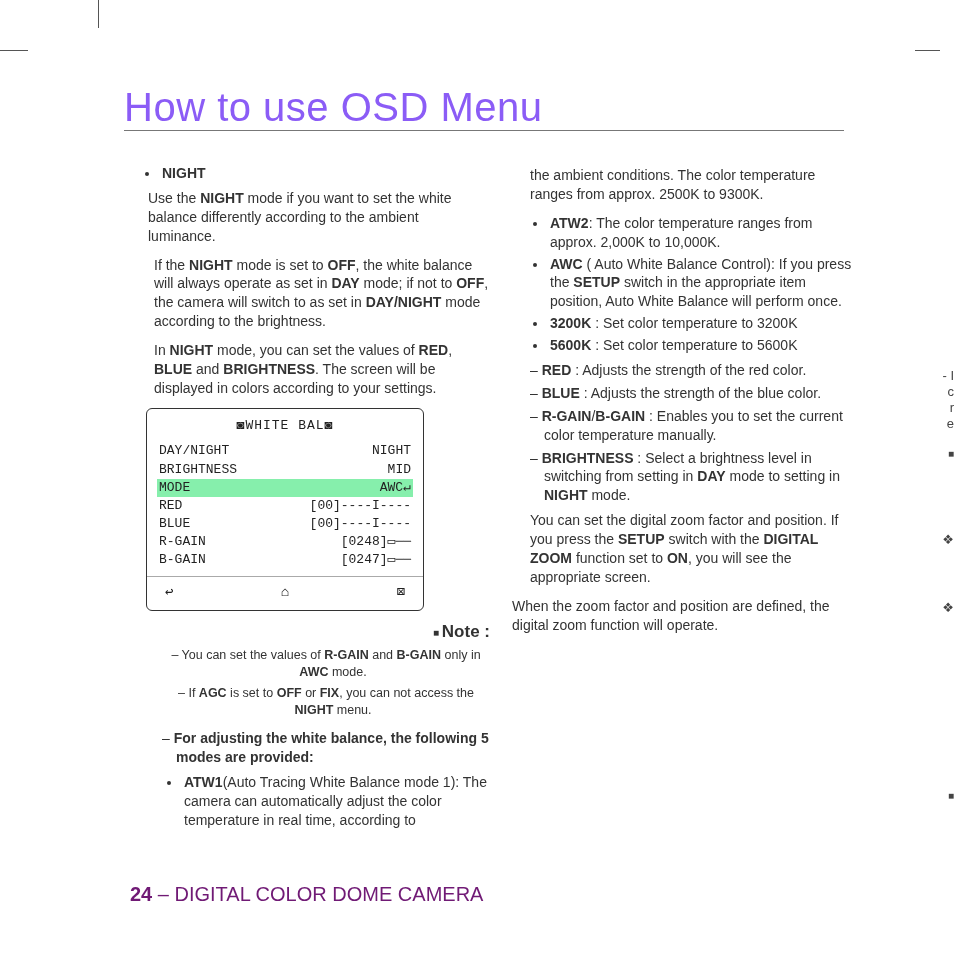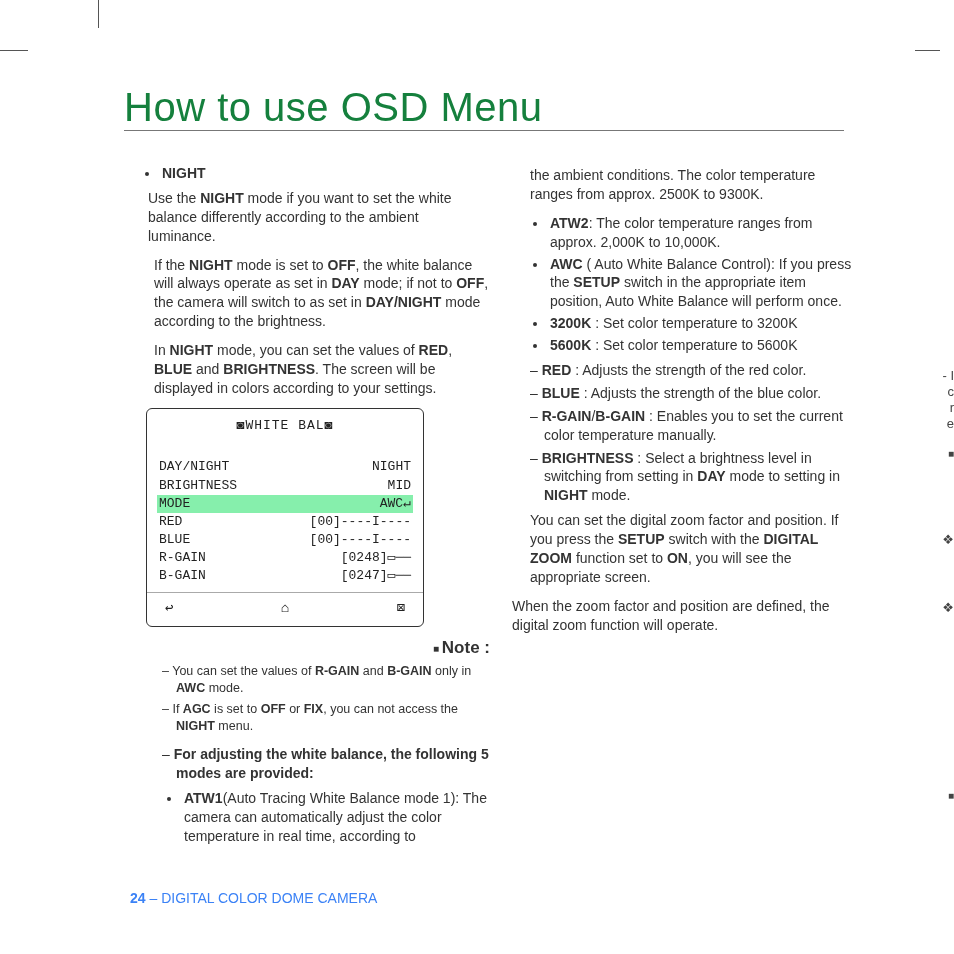--- a/index.html
+++ b/index.html
@@ -33,21 +33,21 @@
   }
   .col2 { width: 340px; }
 
   h1.title {
     position: absolute;
     left: 124px;
     top: 85px;
     font-weight: 300;
     font-size: 40px;
     letter-spacing: 0.5px;
-    color: #15803d;
+    color: #8b5cf6;
     margin: 0;
     border-bottom: 1px solid #777;
     padding-bottom: 0px;
     width: 720px;
   }
   .body {
     position: absolute;
     left: 130px;
     top: 160px;
     width: 740px;
@@ -60,39 +60,39 @@
 
   ul.bullets, ul.sub, ul.dash {
     margin: 4px 0 6px 0;
     padding-left: 18px;
   }
   ul.bullets > li { list-style: disc; margin: 3px 0; padding-left: 2px; }
   ul.dash { padding-left: 14px; }
   ul.dash > li { list-style: none; text-indent: -14px; padding-left: 14px; margin: 4px 0; }
   ul.dash > li::before { content: "– "; }
 
-  .small { font-size: 12.5px; }
+  .small { font-size: 12.5px; text-align: center; }
   .note-head { font-size: 17px; margin-top: 10px; text-align: right; }
   .note-head::before { content: "■ "; font-size: 10px; position: relative; top: -1px; }
 
   
   .osd {
     margin: 10px 0 8px 16px;
     width: 256px;
     border: 1px solid #333;
     border-radius: 6px;
     padding: 8px 10px 8px 10px;
     font-family: "Courier New", Courier, monospace;
     font-size: 13px;
     color: #222;
   }
   .osd .osd-title {
     text-align: center;
     font-weight: normal;
-    margin-bottom: 24px;
+    margin-bottom: 8px;
     letter-spacing: 1px;
   }
   .osd-row { display: flex; justify-content: space-between; padding: 0 2px; line-height: 1.4; }
   .osd-row.hl { background: #86efac; }
   .osd-row .r { text-align: right; font-family: "Courier New", Courier, monospace; white-space: pre; }
   .osd hr { border: none; border-top: 1px solid #aaa; margin: 6px -10px 4px -10px; }
   .osd .icons { display: flex; justify-content: space-between; padding: 2px 8px 0 8px; font-size: 14px; }
 
   
   .sec-h {
@@ -100,22 +100,22 @@
     margin: 14px 0 6px 0;
     font-size: 14px;
   }
   .sec-h .right { display: inline-block; margin-left: 40px; }
   .sec-h::before { content: "❖ "; font-weight: normal; }
 
   .footer {
     position: absolute;
     left: 130px;
     bottom: 48px;
-    font-size: 14px;
-    color: #3b82f6;
+    font-size: 20px;
+    color: #701a75;
   }
   .footer .pn { font-weight: bold; }
 
   
   .edge-mark {
     position: absolute;
     right: 0;
     color: #444;
     font-size: 13px;
   }

